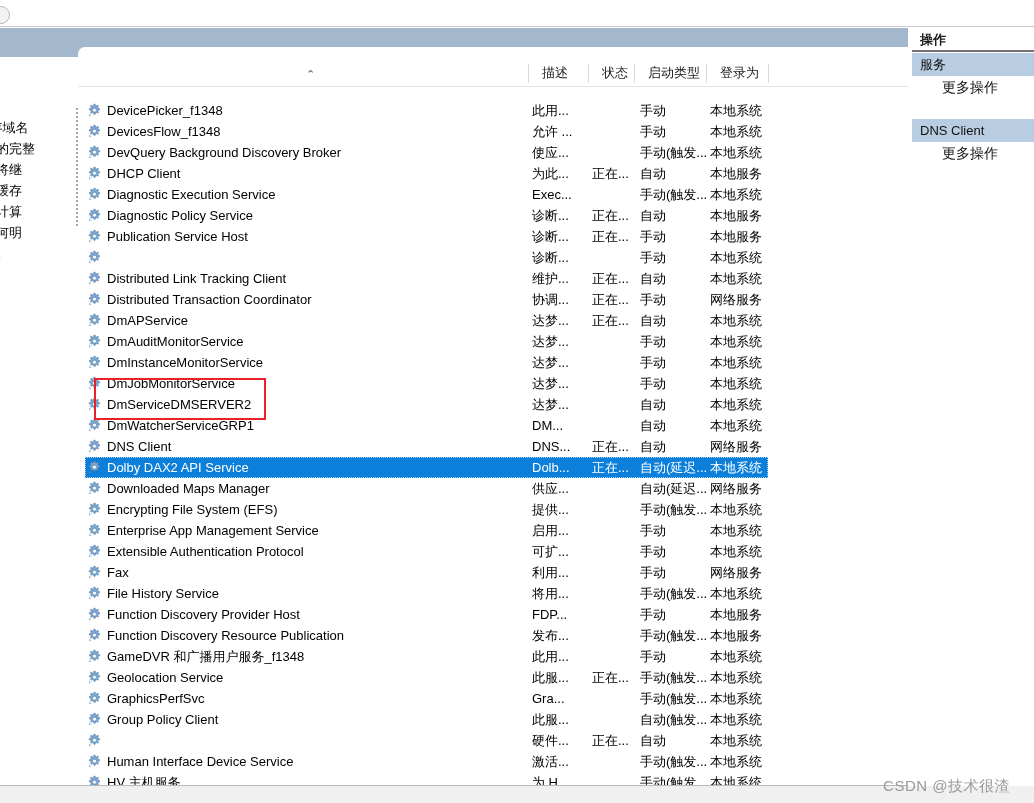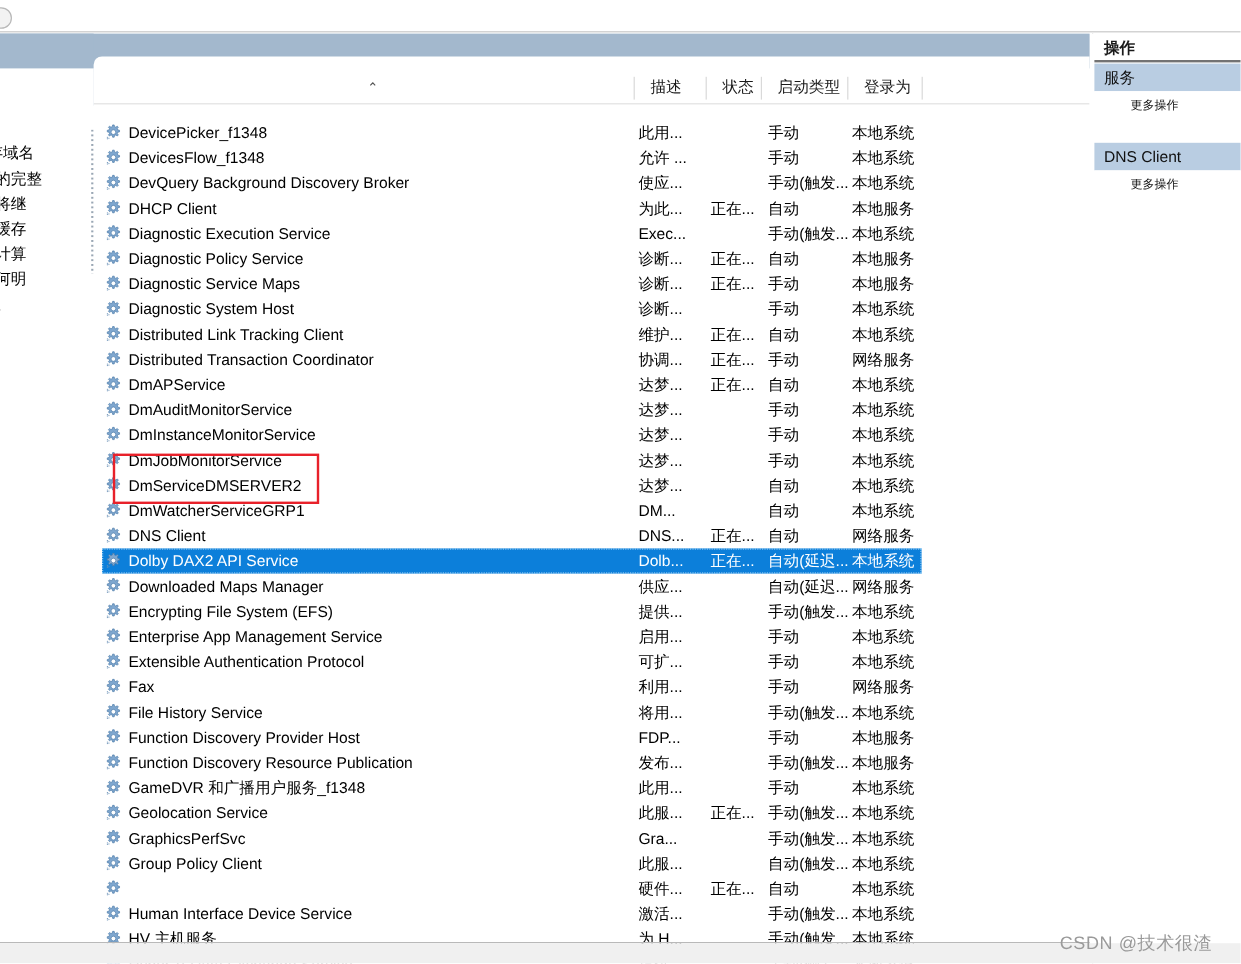--- a/index.html
+++ b/index.html
@@ -166,21 +166,21 @@
     position: absolute; left: 2px; width: 122px; height: 23px;
     display: flex; align-items: center; padding-left: 8px;
     box-sizing: border-box;
     font-size: 13px; color: #101010;
     background: #b9cde2;
   }
   .actions-item {
     position: absolute; left: 2px; width: 122px; height: 23px;
     display: flex; align-items: center; padding-left: 30px;
     box-sizing: border-box;
-    font-size: 10px; color: #101010;
+    font-size: 14px; color: #101010;
     background: #ffffff;
   }
 
   
   .bottom-strip {
     position: absolute; left: 0; top: 786px; width: 1034px; height: 17px;
     background: #f0f0f0;
   }
   .bottom-strip-line {
     position: absolute; left: 0; top: 785px; width: 908px; height: 1px;
@@ -341,37 +341,36 @@
         <div class="row" style="top: 131px;">
           <div class="cell c-icon">
             <span class="gear">
               <svg width="15" height="15" viewBox="0 0 16 16">
                 <path d="M7.3 1.2h1.4l.25 1.5 1.25.5 1.2-.95 1 1-.95 1.2.5 1.25 1.5.25v1.4l-1.5.25-.5 1.25.95 1.2-1 1-1.2-.95-1.25.5-.25 1.5H7.3l-.25-1.5-1.25-.5-1.2.95-1-1 .95-1.2-.5-1.25-1.5-.25v-1.4l1.5-.25.5-1.25L3.6 3.25l1-1 1.2.95 1.25-.5z" fill="#7fa7cf" stroke="#4a7aa8" stroke-width=".6"></path>
                 <circle cx="8" cy="7.6" r="2.1" fill="#ffffff" stroke="#4a7aa8" stroke-width=".6"></circle>
                 <path d="M2.2 12.2h1.1M2.2 13.5h1.1M3.6 13.1h.9" stroke="#6d93b8" stroke-width=".8"></path>
               </svg>
             </span>
           </div>
-          <div class="cell c-name">Diagnostic Service Maps</div>
+          <div class="cell c-name">Publication Service Host</div>
           <div class="cell c-desc">诊断...</div>
           <div class="cell c-status">正在...</div>
           <div class="cell c-start">手动</div>
           <div class="cell c-logon">本地服务</div>
         </div>
         <div class="row" style="top: 152px;">
           <div class="cell c-icon">
             <span class="gear">
               <svg width="15" height="15" viewBox="0 0 16 16">
                 <path d="M7.3 1.2h1.4l.25 1.5 1.25.5 1.2-.95 1 1-.95 1.2.5 1.25 1.5.25v1.4l-1.5.25-.5 1.25.95 1.2-1 1-1.2-.95-1.25.5-.25 1.5H7.3l-.25-1.5-1.25-.5-1.2.95-1-1 .95-1.2-.5-1.25-1.5-.25v-1.4l1.5-.25.5-1.25L3.6 3.25l1-1 1.2.95 1.25-.5z" fill="#7fa7cf" stroke="#4a7aa8" stroke-width=".6"></path>
                 <circle cx="8" cy="7.6" r="2.1" fill="#ffffff" stroke="#4a7aa8" stroke-width=".6"></circle>
                 <path d="M2.2 12.2h1.1M2.2 13.5h1.1M3.6 13.1h.9" stroke="#6d93b8" stroke-width=".8"></path>
               </svg>
             </span>
           </div>
-          <div class="cell c-name">Diagnostic System Host</div>
           <div class="cell c-desc">诊断...</div>
           <div class="cell c-status"></div>
           <div class="cell c-start">手动</div>
           <div class="cell c-logon">本地系统</div>
         </div>
         <div class="row" style="top: 173px;">
           <div class="cell c-icon">
             <span class="gear">
               <svg width="15" height="15" viewBox="0 0 16 16">
                 <path d="M7.3 1.2h1.4l.25 1.5 1.25.5 1.2-.95 1 1-.95 1.2.5 1.25 1.5.25v1.4l-1.5.25-.5 1.25.95 1.2-1 1-1.2-.95-1.25.5-.25 1.5H7.3l-.25-1.5-1.25-.5-1.2.95-1-1 .95-1.2-.5-1.25-1.5-.25v-1.4l1.5-.25.5-1.25L3.6 3.25l1-1 1.2.95 1.25-.5z" fill="#7fa7cf" stroke="#4a7aa8" stroke-width=".6"></path>

